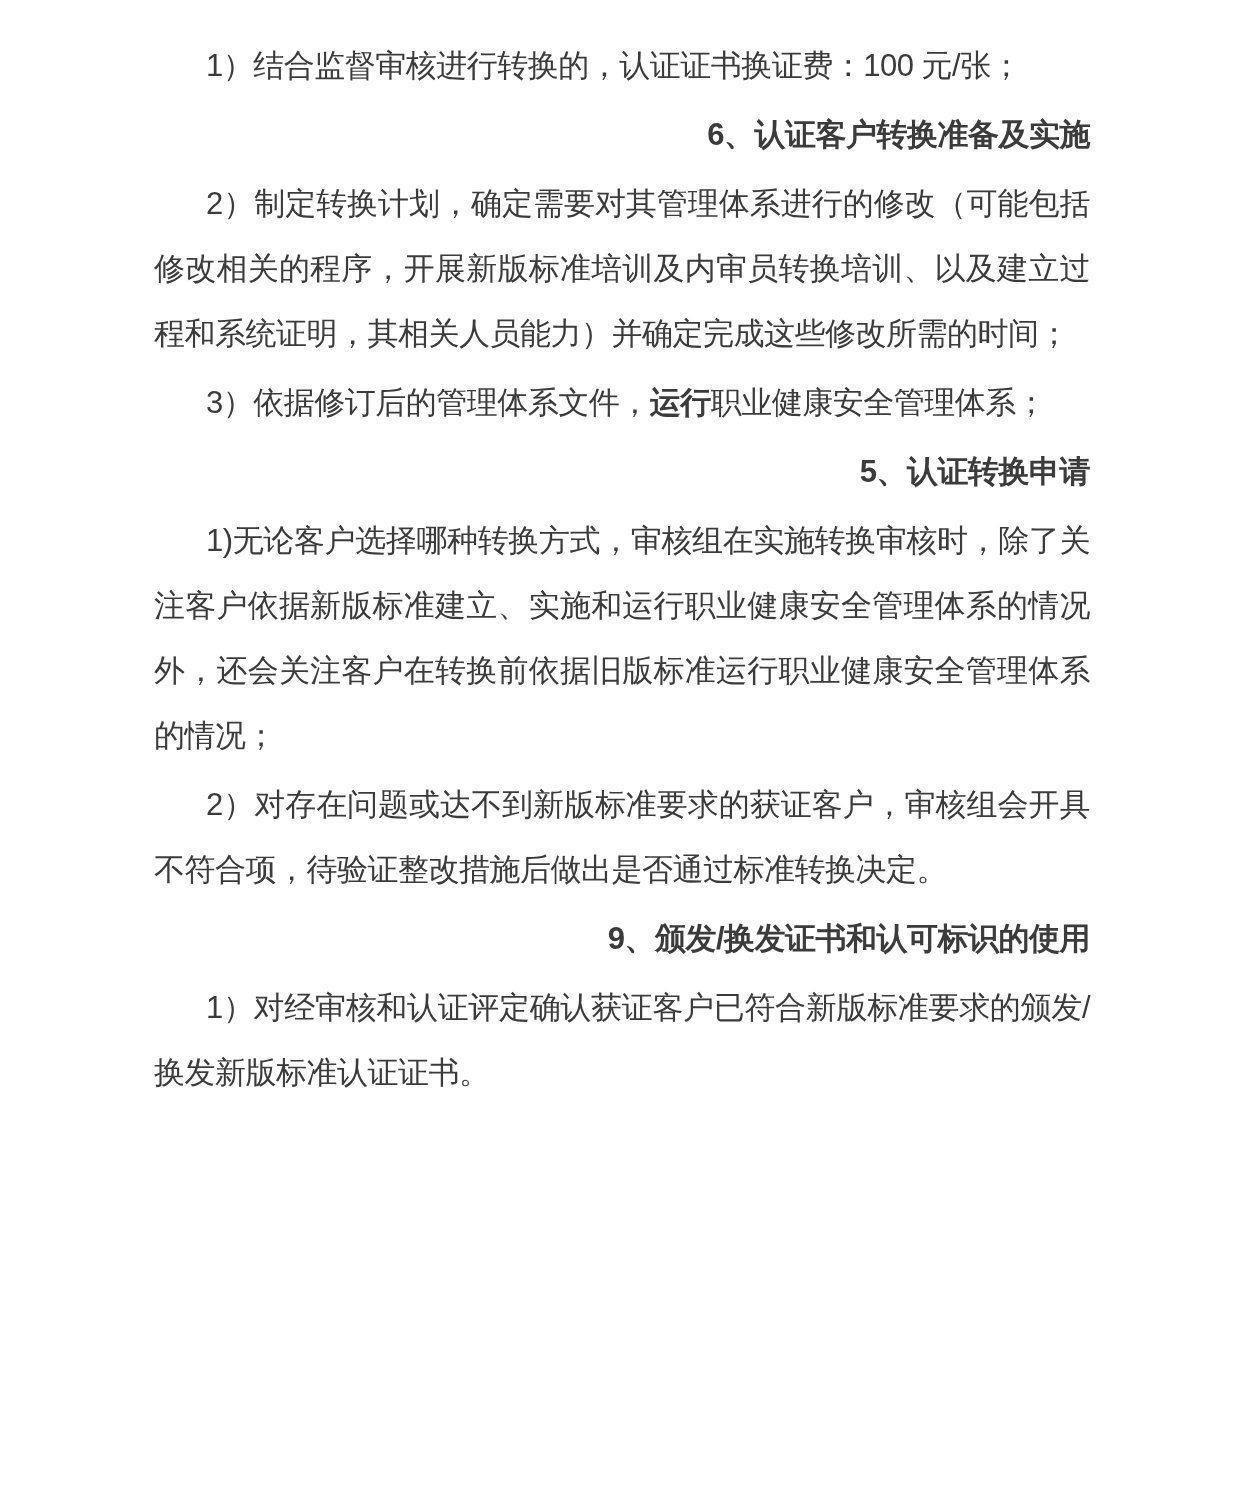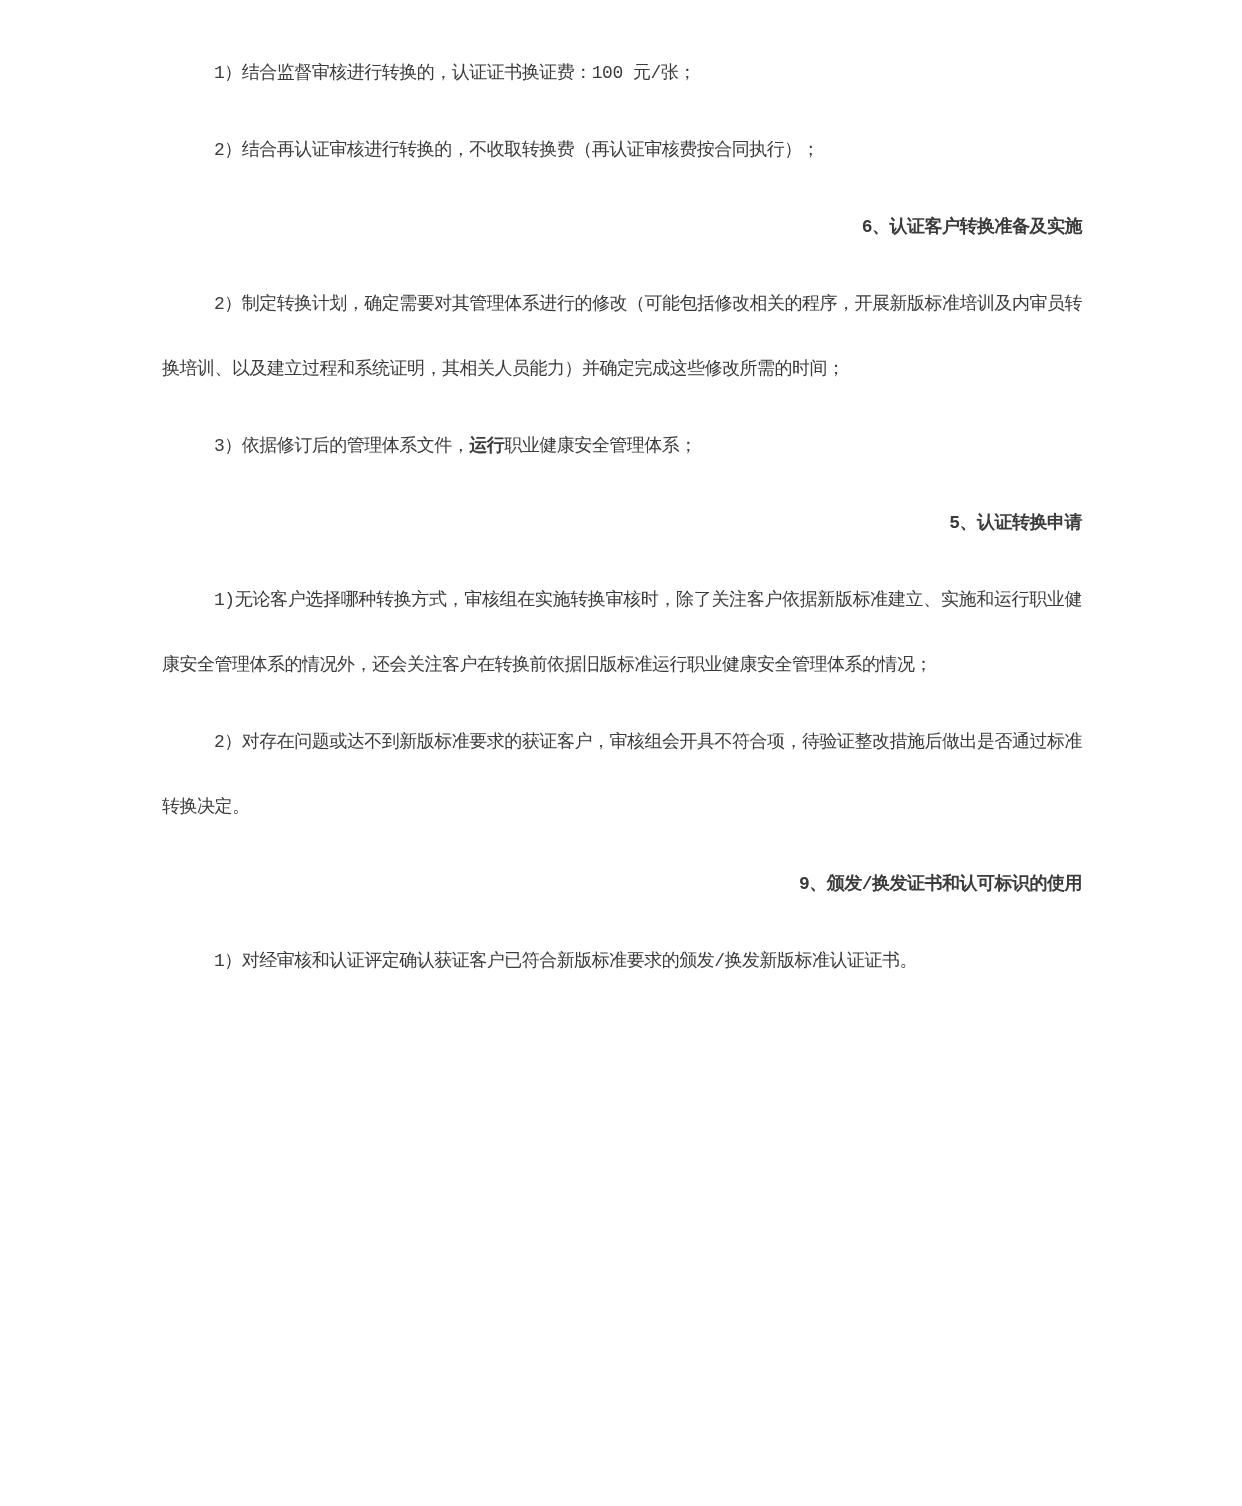--- a/index.html
+++ b/index.html
@@ -14,29 +14,28 @@
     font-family: "Liberation Sans", "DejaVu Sans", sans-serif;
   }
   .doc-page {
     box-sizing: border-box;
     width: 1242px;
     height: 1506px;
     padding: 29px 148px 0 150px;
     background: #ffffff;
   }
   .para {
-    margin: 12px;
+    margin: 4px;
     padding: 0;
-    font-size: 18px;
+    font-size: 31px;
     line-height: 65px;
     letter-spacing: -0.5px;
     text-align: justify;
     color: #3b3b3b;
     word-break: break-all;
-    font-family: Liberation Mono, monospace;
   }
   .para.list-item,
   .para.body {
     text-indent: 52px;
   }
   .para.heading {
     font-weight: 700;
     text-indent: 52px;
     text-align: right;
   }
@@ -46,21 +45,20 @@
   .bold {
     font-weight: 700;
   }
 </style>
 </head>
 <body>
 
 <div class="doc-page">
   <div>
       <p class="para list-item"><span class="">1）结合监督审核进行转换的，认证证书换证费：100 元/张；</span></p>
-      <p class="para list-item"><span class="">2）结合再认证审核进行转换的，不收取转换费（再认证审核费按合同执行）；</span></p>
       <p class="para heading"><span class="bold">6、认证客户转换准备及实施</span></p>
       <p class="para list-item"><span class="">2）制定转换计划，确定需要对其管理体系进行的修改（可能包括修改相关的程序，开展新版标准培训及内审员转换培训、以及建立过程和系统证明，其相关人员能力）并确定完成这些修改所需的时间；</span></p>
       <p class="para list-item"><span class="">3）依据修订后的管理体系文件，</span><span class="bold">运行</span><span class="">职业健康安全管理体系；</span></p>
       <p class="para heading"><span class="bold">5、认证转换申请</span></p>
       <p class="para list-item"><span class="">1)无论客户选择哪种转换方式，审核组在实施转换审核时，除了关注客户依据新版标准建立、实施和运行职业健康安全管理体系的情况外，还会关注客户在转换前依据旧版标准运行职业健康安全管理体系的情况；</span></p>
       <p class="para list-item"><span class="">2）对存在问题或达不到新版标准要求的获证客户，审核组会开具不符合项，待验证整改措施后做出是否通过标准转换决定。</span></p>
       <p class="para heading indent-extra"><span class="bold">9、颁发/换发证书和认可标识的使用</span></p>
       <p class="para list-item"><span class="">1）对经审核和认证评定确认获证客户已符合新版标准要求的颁发/换发新版标准认证证书。</span></p>
     </div>
 </div>

